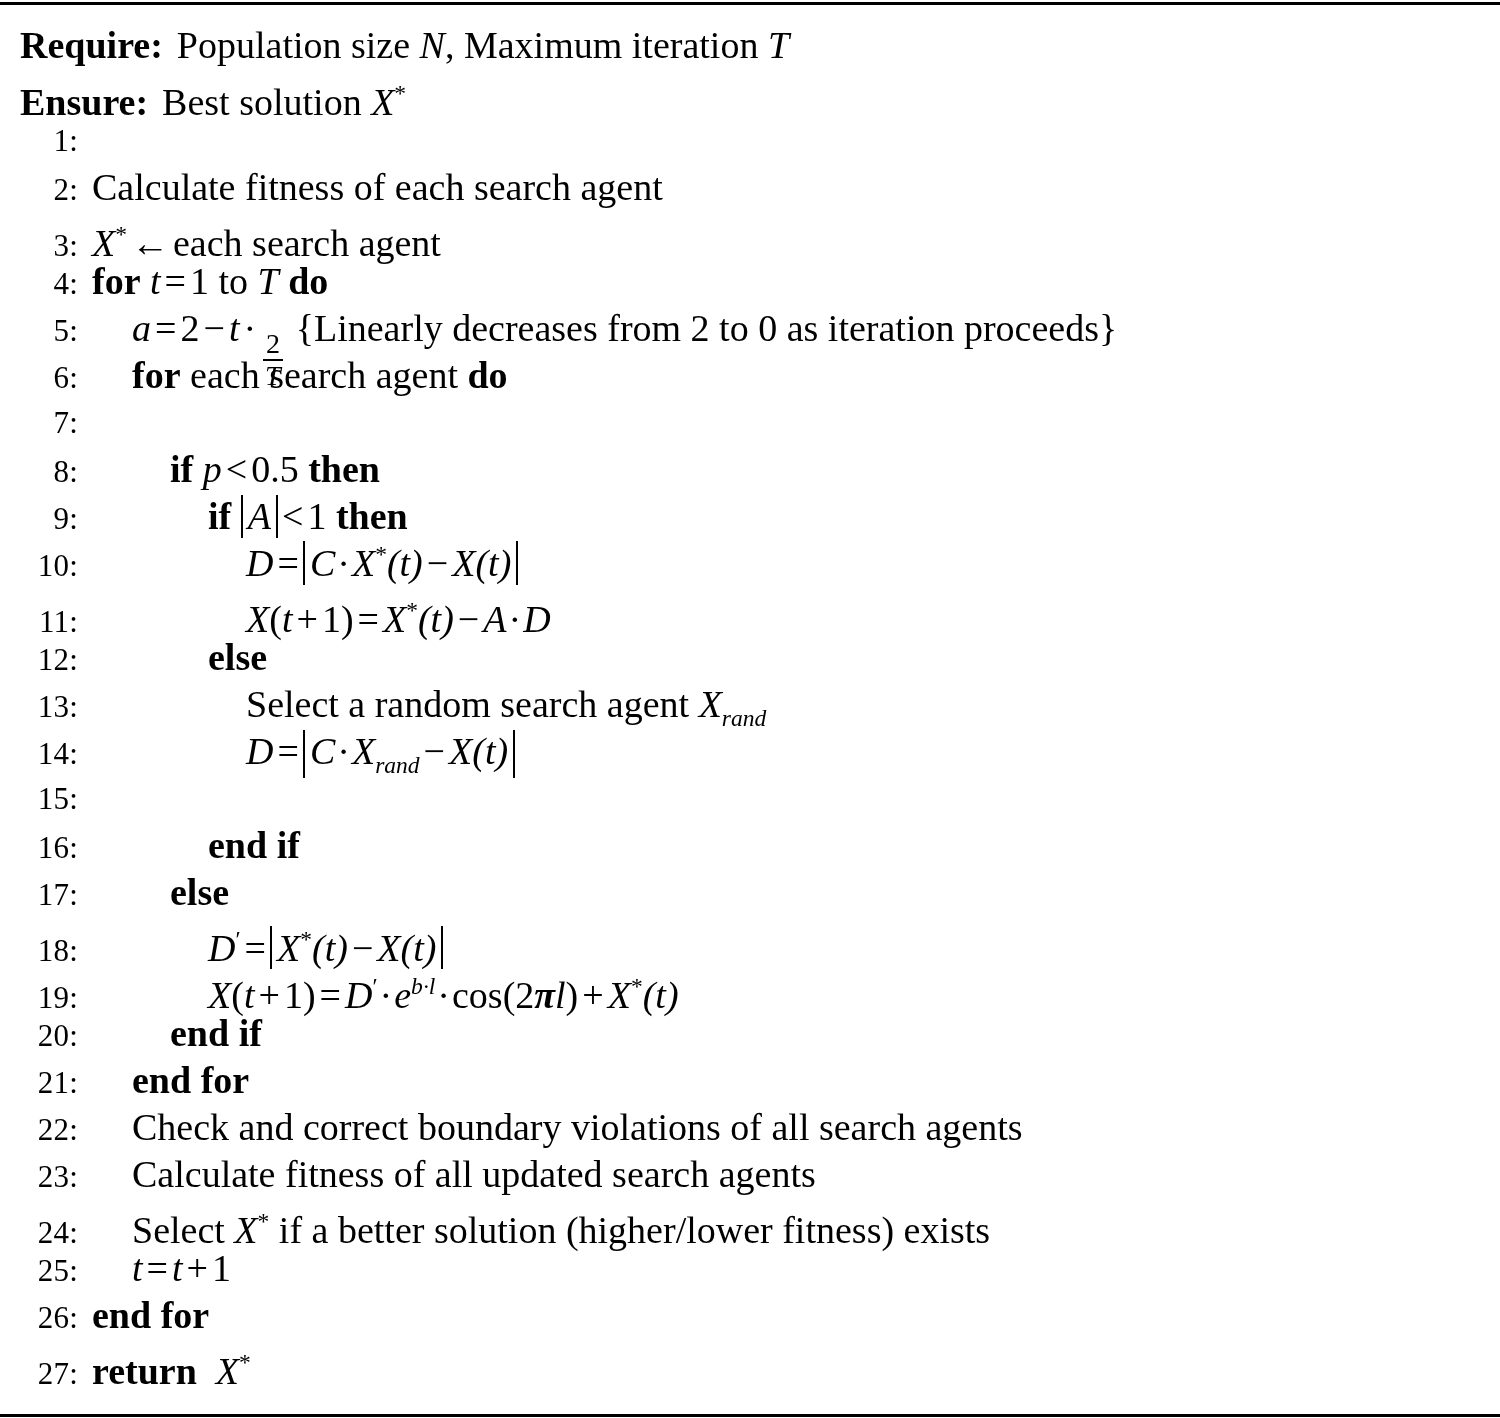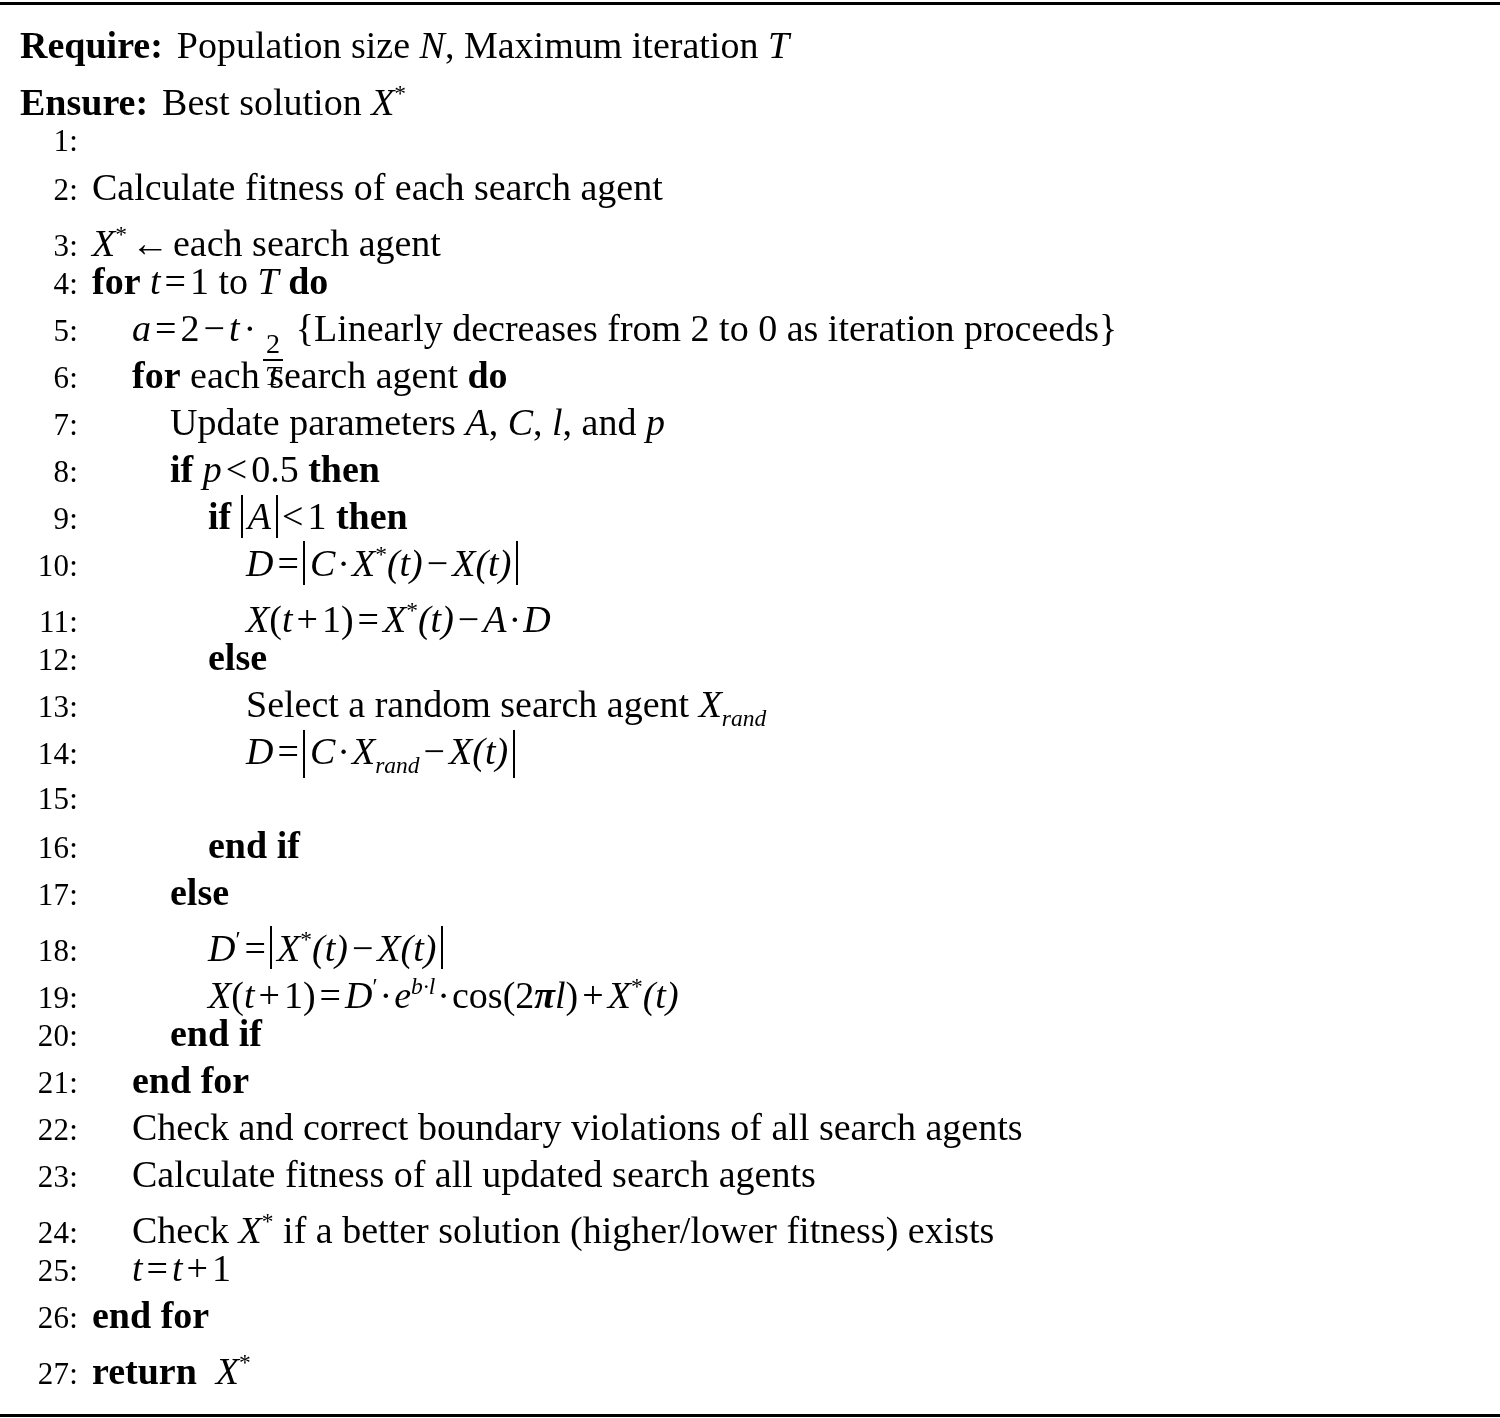--- a/index.html
+++ b/index.html
@@ -171,21 +171,20 @@
           </span><span class="comment">{Linearly decreases from 2 to 0 as iteration proceeds}</span></span>
     </div>
 
     <div class="row">
       <span class="lineno">6:</span>
       <span class="content ind1"><span class="mb">for</span>&nbsp;<span>each search agent</span>&nbsp;<span class="mb">do</span></span>
     </div>
 
     <div class="row">
       <span class="lineno">7:</span>
-      <span class="content ind2"><span>Update parameters </span><span class="mi">A</span><span>, </span><span class="mi">C</span><span>, </span><span class="mi">l</span><span>, and </span><span class="mi">p</span></span>
     </div>
 
     <div class="row">
       <span class="lineno">8:</span>
       <span class="content ind2"><span class="mb">if</span>&nbsp;<span class="mi">p</span><span class="mo">&lt;</span><span class="mn">0.5</span>&nbsp;<span class="mb">then</span></span>
     </div>
 
     <div class="row">
       <span class="lineno">9:</span>
       <span class="content ind3"><span class="mb">if</span>&nbsp;<span class="abs"><span class="mi">A</span></span><span class="mo">&lt;</span><span class="mn">1</span>&nbsp;<span class="mb">then</span></span>
@@ -255,21 +254,21 @@
       <span class="content ind1">Check and correct boundary violations of all search agents</span>
     </div>
 
     <div class="row">
       <span class="lineno">23:</span>
       <span class="content ind1">Calculate fitness of all updated search agents</span>
     </div>
 
     <div class="row">
       <span class="lineno">24:</span>
-      <span class="content ind1"><span>Check </span><span class="mi">X</span><span class="sup">*</span><span> if a better solution (higher/lower fitness) exists</span></span>
+      <span class="content ind1"><span>Select </span><span class="mi">X</span><span class="sup">*</span><span> if a better solution (higher/lower fitness) exists</span></span>
     </div>
 
     <div class="row">
       <span class="lineno">25:</span>
       <span class="content ind1"><span class="mi">t</span><span class="mo">=</span><span class="mi">t</span><span class="mo">+</span><span class="mn">1</span></span>
     </div>
 
     <div class="row">
       <span class="lineno">26:</span>
       <span class="content ind0"><span class="mb">end for</span></span>

